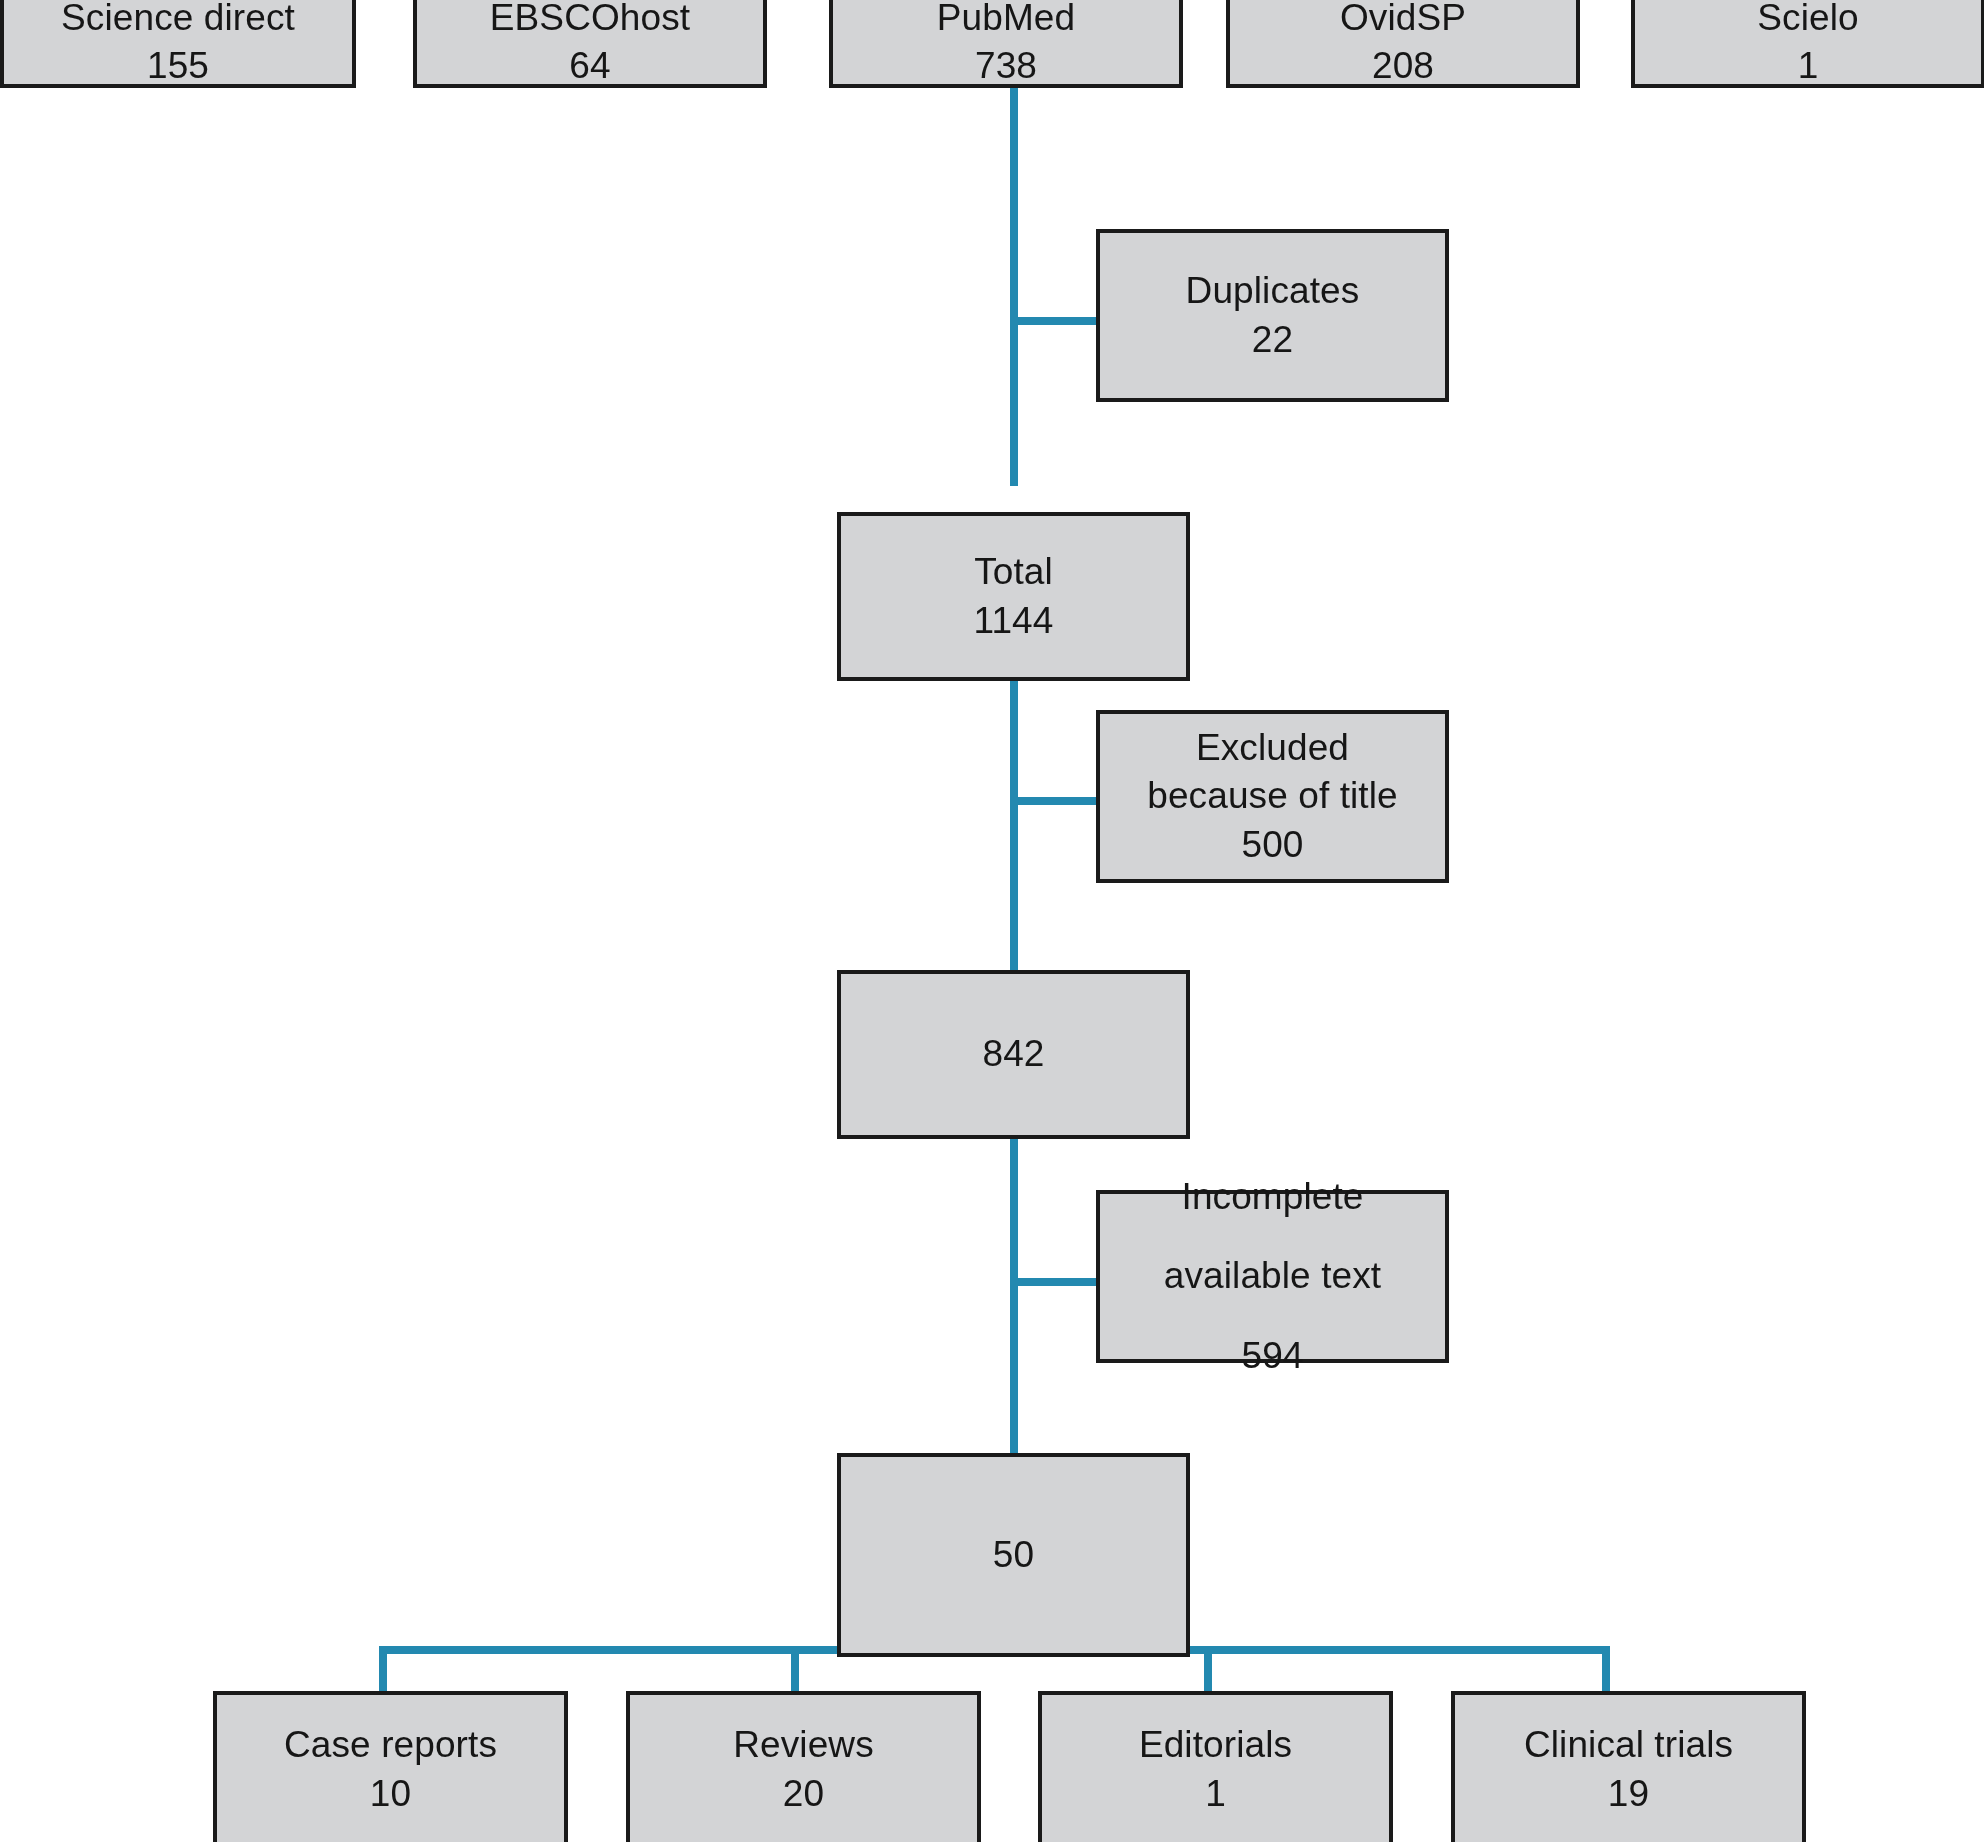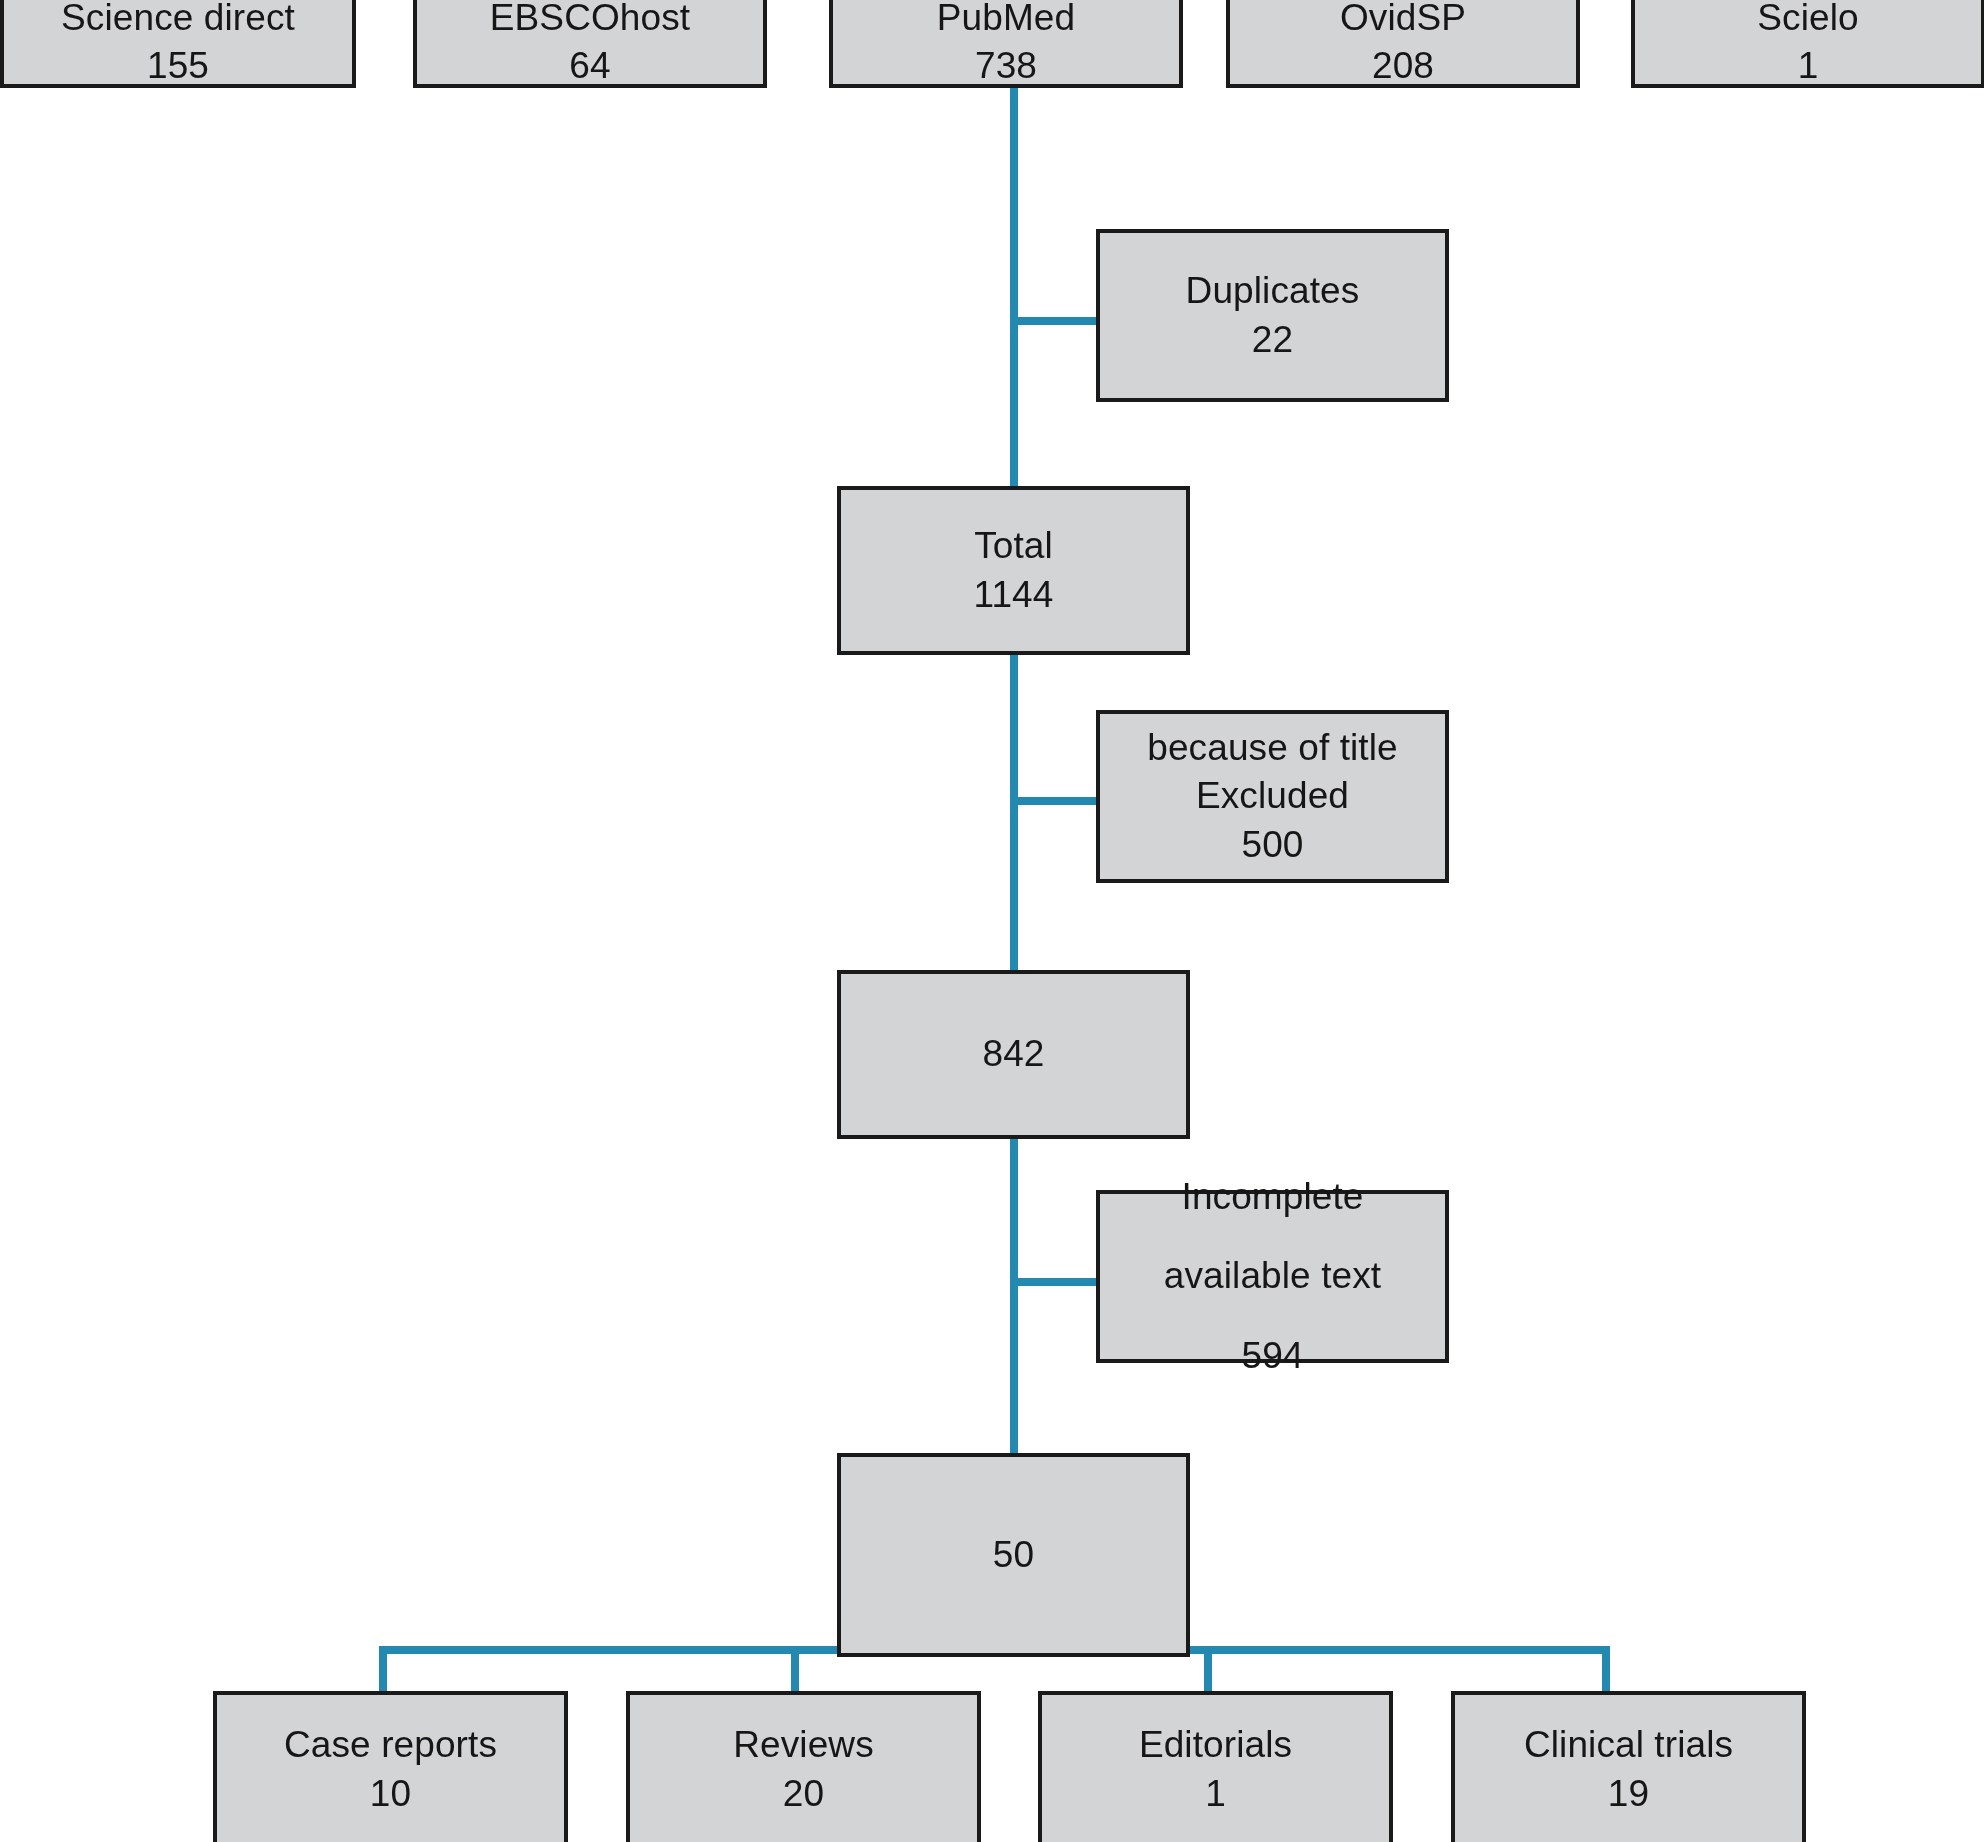--- a/index.html
+++ b/index.html
@@ -88,32 +88,32 @@
   <div class="conn h" style="left:1010px;top:797px;width:92px;"></div>
 
   <div class="conn h" style="left:1010px;top:1278px;width:92px;"></div>
 
   <div class="node fsz" style="left:1096px;top:229px;width:353px;height:173px;">
     <span class="line1">Duplicates</span>
     <span class="line2">22</span>
   </div>
 
   <div class="node fsz" style="left:1096px;top:710px;width:353px;height:173px;">
+    <span class="line1">Excluded</span>
     <span class="line1">because of title</span>
-    <span class="line1">Excluded</span>
     <span class="line2">500</span>
   </div>
 
   <div class="node fsz" style="left:1096px;top:1190px;width:353px;height:173px;gap:31px;">
     <span class="line1">Incomplete</span>
     <span class="line1">available text</span>
     <span class="line2">594</span>
   </div>
 
-  <div class="node fsz" style="left:837px;top:486px;width:353px;height:169px;">
+  <div class="node fsz" style="left:837px;top:512px;width:353px;height:169px;">
     <span class="line1">Total</span>
     <span class="line2">1144</span>
   </div>
 
   <div class="node fsz" style="left:837px;top:970px;width:353px;height:169px;align-items:flex-end;">
     <span class="line2">842</span>
   </div>
 
   <div class="node fsz" style="left:837px;top:1453px;width:353px;height:204px;">
     <span class="line2">50</span>

